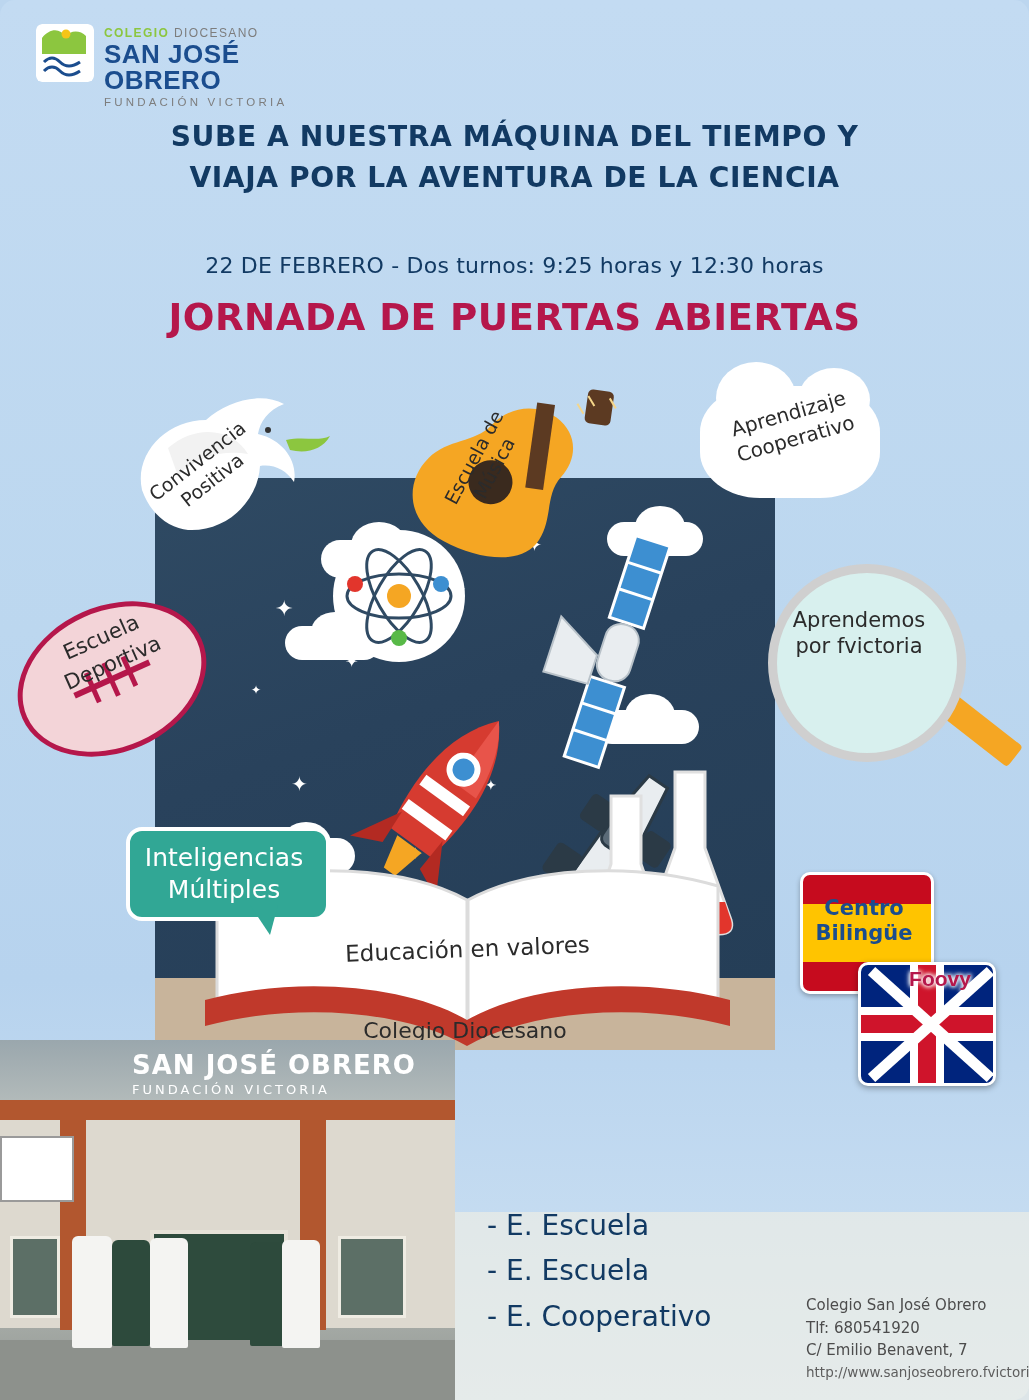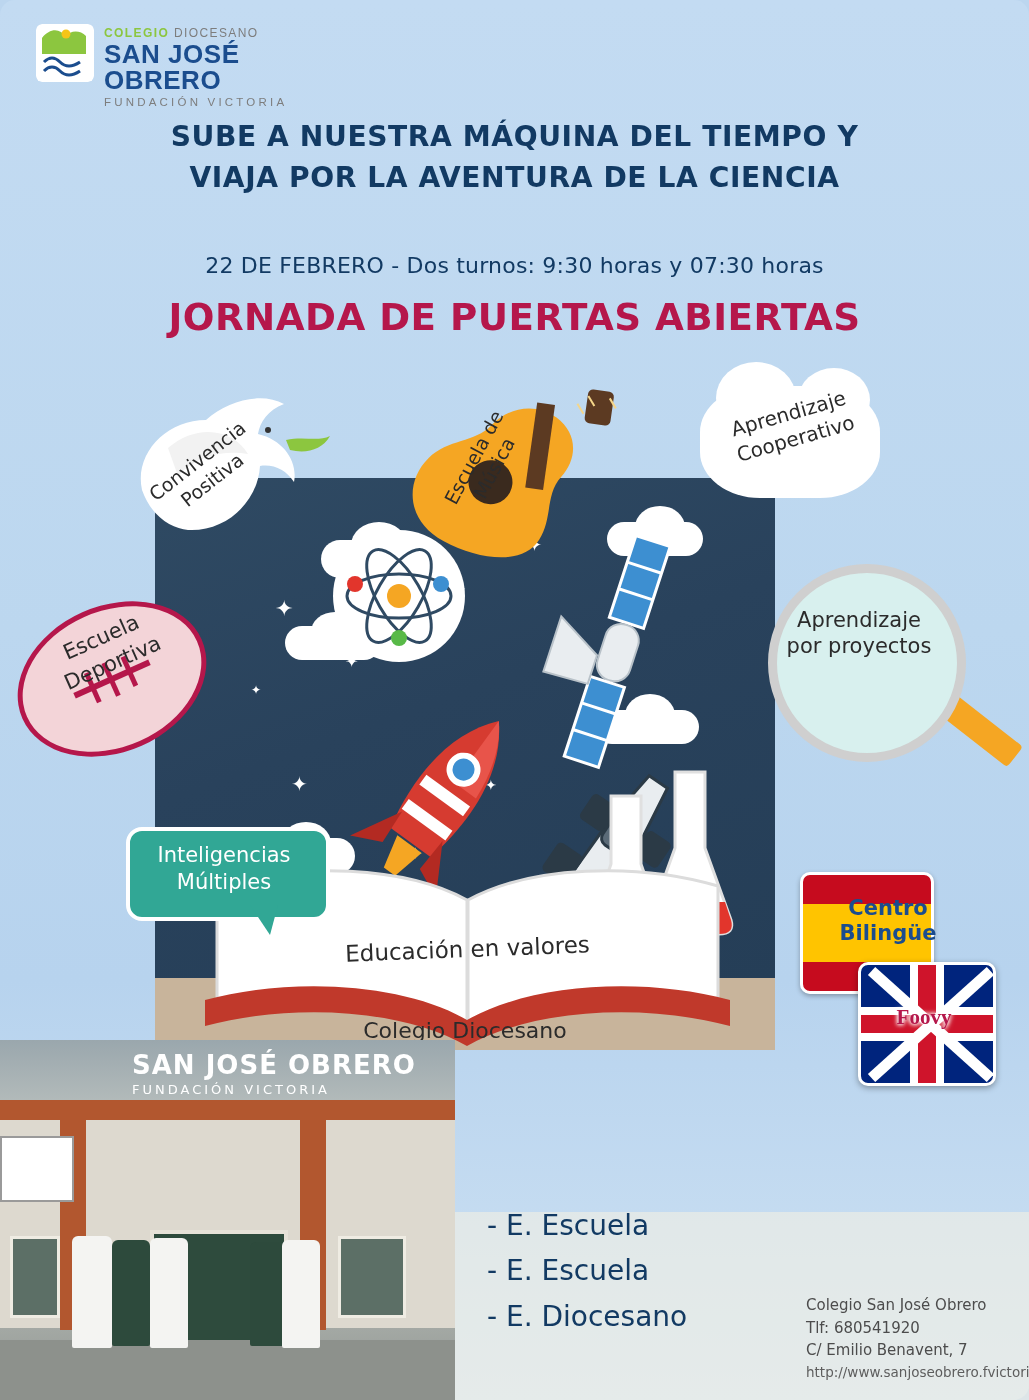--- a/index.html
+++ b/index.html
@@ -117,42 +117,43 @@
     position:absolute;left:126px;top:827px;width:196px;height:86px;
     background:#31a795;border-radius:16px;border:4px solid #fff;
   }
   .teal-tail{
     position:absolute;left:250px;top:905px;width:0;height:0;
     border-left:20px solid transparent;border-right:8px solid transparent;
     border-top:30px solid #31a795;
   }
   .teal-txt{
     position:absolute;left:132px;top:842px;width:184px;text-align:center;z-index:5;
-    font-family:"DejaVu Sans",sans-serif;font-size:21px;color:#fff;line-height:1.28;
+    font-family:"DejaVu Sans",sans-serif;font-size:25px;color:#fff;line-height:1.28;
   }
   .flag-es{
     position:absolute;left:800px;top:872px;width:128px;height:116px;border-radius:10px;
     background:linear-gradient(180deg,#c60b1e 0%,#c60b1e 25%,#ffc400 25%,#ffc400 75%,#c60b1e 75%,#c60b1e 100%);
     border:3px solid #fff;box-shadow:0 2px 5px rgba(0,0,0,.3);
   }
   .flag-es-txt{
     position:absolute;left:800px;top:896px;width:128px;text-align:center;z-index:6;
-    font-family:"DejaVu Sans",sans-serif;font-size:21px;color:#1b4d8e;font-weight:bold;line-height:1.2;padding-left:24px;
+    font-family:"DejaVu Sans",sans-serif;font-size:21px;color:#1b4d8e;font-weight:bold;line-height:1.2;
   }
   .flag-uk{
     position:absolute;left:858px;top:962px;width:132px;height:118px;border-radius:10px;
     border:3px solid #fff;overflow:hidden;background:#00247d;
     box-shadow:0 2px 6px rgba(0,0,0,.35);
   }
   .flag-uk i{position:absolute;background:#fff;}
   .flag-uk b{position:absolute;background:#cf142b;}
   .flag-uk-txt{
-    position:absolute;left:858px;top:1005px;width:132px;text-align:center;z-index:7;
-    font-family:Liberation Serif, serif;font-size:21px;color:#b5174b;font-weight:bold;
+    position:absolute;left:858px;top:967px;width:132px;text-align:center;z-index:7;
+    font-family:Liberation Sans, sans-serif;font-size:21px;color:#b5174b;font-weight:bold;
     text-shadow:0 0 4px #fff,0 0 4px #fff,0 0 6px #fff;
+    padding-left:16px;
   }
 
   
   .photo{
     position:absolute;left:0;top:1040px;width:455px;height:360px;
     background:linear-gradient(180deg,#9aa7ad 0%,#c5c9c4 30%,#b9bdb8 60%,#8e9490 100%);
     overflow:hidden;
   }
   .ph-wall{position:absolute;left:0;top:78px;width:455px;height:210px;background:#ddd9cf;}
   .ph-brick{position:absolute;background:#b2572f;}
@@ -206,21 +207,21 @@
       <div class="logo-l2">SAN JOSÉ OBRERO</div>
       <div class="logo-l3">FUNDACIÓN VICTORIA</div>
     </div>
   </div>
 
   <div class="headline">
     <div>SUBE A NUESTRA MÁQUINA DEL TIEMPO Y</div>
     <div>VIAJA POR LA AVENTURA DE LA CIENCIA</div>
   </div>
 
-  <div class="subline">22 DE FEBRERO - Dos turnos: 9:30 horas y 07:30 horas</div>
+  <div class="subline">22 DE FEBRERO - Dos turnos: 9:25 horas y 12:30 horas</div>
   <div class="jornada">JORNADA DE PUERTAS ABIERTAS</div>
 
   <div class="panel">
     <span class="star" style="left:120px;top:120px;font-size:22px;">✦</span>
     <span class="star" style="left:190px;top:176px;">✦</span>
     <span class="star" style="left:96px;top:206px;font-size:12px;">✦</span>
     <span class="star" style="left:300px;top:104px;font-size:13px;">✦</span>
     <span class="star" style="left:372px;top:58px;font-size:18px;">✦</span>
     <span class="star" style="left:136px;top:296px;font-size:20px;">✦</span>
     <span class="star" style="left:330px;top:300px;font-size:14px;">✦</span>
@@ -343,21 +344,21 @@
       <line x1="52" y1="68" x2="134" y2="68" stroke="#b5174b" stroke-width="6"></line>
       <line x1="72" y1="52" x2="72" y2="84" stroke="#b5174b" stroke-width="5"></line>
       <line x1="92" y1="50" x2="92" y2="86" stroke="#b5174b" stroke-width="5"></line>
       <line x1="112" y1="52" x2="112" y2="84" stroke="#b5174b" stroke-width="5"></line>
     </svg>
   </div>
   <div class="ball-txt">Escuela Deportiva</div>
 
   <div class="lens-handle"></div>
   <div class="lens"></div>
-  <div class="lens-txt">Aprendizaje por proyectos</div>
+  <div class="lens-txt">Aprendemos por fvictoria</div>
 
   <div class="teal-bubble"></div>
   <div class="teal-tail"></div>
   <div class="teal-txt">Inteligencias Múltiples</div>
 
   <div class="flag-es"></div>
   <div class="flag-es-txt">
     <span>Centro Bilingüe</span>
   </div>
 
@@ -389,21 +390,21 @@
   </div>
   <div class="school-overlay">
     <div class="so-l1">SAN JOSÉ OBRERO</div>
     <div class="so-l2">FUNDACIÓN VICTORIA</div>
   </div>
 
   <div class="bottom-tint"></div>
   <div class="levels">
     <div>- E. Escuela</div>
     <div>- E. Escuela</div>
-    <div>- E. Diocesano</div>
+    <div>- E. Cooperativo</div>
   </div>
 
   <div class="contact">
     <div>Colegio San José Obrero</div>
     <div>Tlf: 680541920</div>
     <div>C/ Emilio Benavent, 7</div>
     <div class="url">http://www.sanjoseobrero.fvictoria.es</div>
   </div>
 
 </div>

